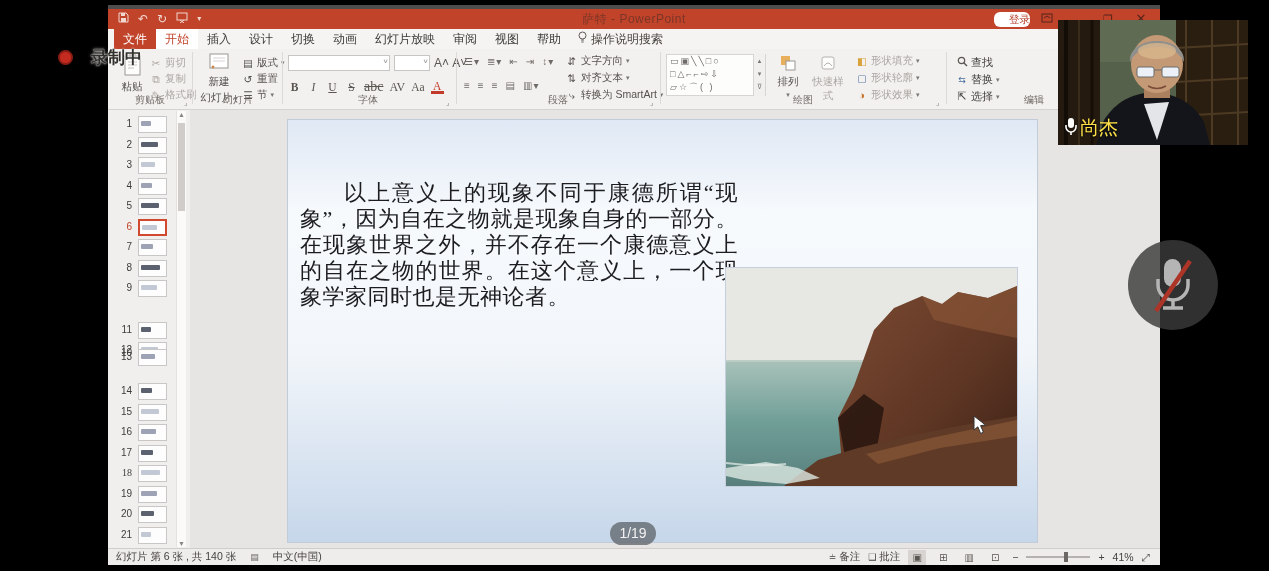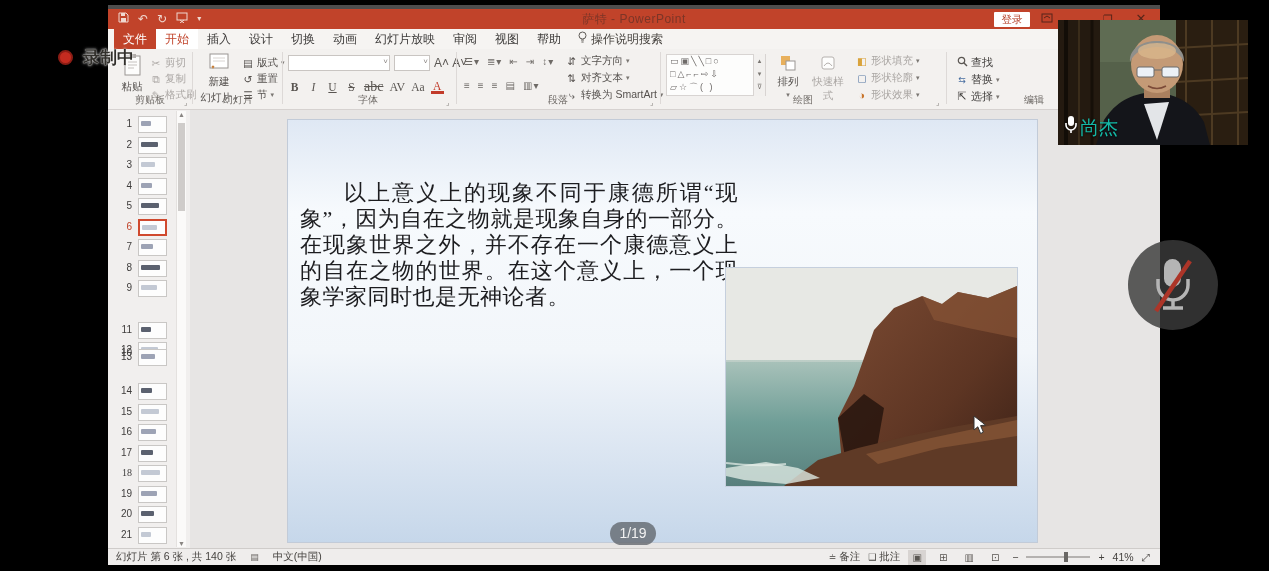--- a/index.html
+++ b/index.html
@@ -9,21 +9,21 @@
 
 
 #ppt-window{position:absolute;left:108px;top:5px;width:1052px;height:560px;background:#f3f1ef}
 #win-top-edge{position:absolute;left:0;top:0;width:100%;height:4px;background:#4d4d4d}
 
 
 #titlebar{position:absolute;left:0;top:4px;width:100%;height:20px;background:#c1432a;color:#f3ddd6}
 #qat{position:absolute;left:10px;top:2px;display:flex;gap:9px;align-items:center;height:16px}
 #qat .qicon{font-size:12px;line-height:14px;color:#f0d8d0}
 #win-title{position:absolute;left:0;top:0;width:100%;text-align:center;font-size:12px;line-height:20px;color:#7c3527;letter-spacing:.5px}
-#signin-btn{position:absolute;left:886px;top:3px;width:36px;height:15px;background:#fff;color:#b33c24;font-size:10.5px;text-align:center;line-height:15px;border-radius:1px}
+#signin-btn{position:absolute;left:886px;top:3px;width:36px;height:15px;background:#fff;color:#b33c24;font-size:10.5px;text-align:right;line-height:15px;border-radius:6px}
 .winctl{position:absolute;top:0;width:22px;height:20px;text-align:center;font-size:11px;line-height:20px;color:#57251a}
 
 
 #tabrow{position:absolute;left:0;top:24px;width:100%;height:20px;background:#f6f4f2;display:flex;align-items:stretch;padding-left:6px;font-size:12px;color:#3c3a39}
 .tab{padding:0 9px;line-height:20px;white-space:nowrap}
 .tab.file{background:#c1432a;color:#fff}
 .tab.active{background:#fff;color:#c1432a}
 #ribbon-search{display:flex;align-items:center;gap:4px;margin-left:8px;color:#47433f;white-space:nowrap}
 
 
@@ -74,27 +74,27 @@
 #statusbar{position:absolute;left:0;top:543px;width:100%;height:17px;background:#efedec;border-top:1px solid #cfccca;
   font-size:10.5px;color:#45423f}
 #status-left{position:absolute;left:8px;top:0;height:16px;display:flex;align-items:center;gap:14px;white-space:nowrap}
 #status-right{position:absolute;right:10px;top:0;height:16px;display:flex;align-items:center;gap:8px;white-space:nowrap}
 .viewbtn{display:inline-block;width:18px;height:15px;text-align:center;line-height:15px;font-size:10px;color:#5a5652}
 .viewbtn.active{background:#d8d4d2}
 #zoom-track{position:relative;width:64px;height:2px;background:#b5b2b0}
 #zoom-thumb{position:absolute;left:38px;top:-4px;width:4px;height:10px;background:#6a6764}
 
 
-#recording{position:absolute;left:58px;top:46px;display:flex;align-items:center;gap:10px;z-index:30}
+#recording{position:absolute;left:58px;top:46px;display:flex;align-items:center;gap:18px;z-index:30}
 #rec-dot{width:15px;height:15px;border-radius:50%;background:#c42b20;border:2px solid #8c1d15;box-shadow:0 0 0 1px rgba(0,0,0,.4)}
 #rec-label{font-size:17px;font-weight:bold;color:#32302c;text-shadow:0 0 3px rgba(255,255,255,.85),0 0 1px rgba(255,255,255,.9)}
 #page-pill{position:absolute;left:610px;top:522px;width:46px;height:23px;border-radius:12px;background:rgba(96,101,107,.78);
   color:#f2f2f2;font-size:14px;text-align:center;line-height:23px;z-index:10}
 #webcam{position:absolute;left:1058px;top:20px;width:190px;height:125px;overflow:hidden;z-index:40;background:#3c4736}
-#webcam-name{position:absolute;left:6px;bottom:4px;display:flex;align-items:flex-start;gap:2px;color:#14b8a6;font-size:19px;
+#webcam-name{position:absolute;left:6px;bottom:4px;display:flex;align-items:flex-end;gap:2px;color:#fde047;font-size:19px;
   text-shadow:0 1px 2px rgba(0,0,0,.9)}
 #mic-overlay{position:absolute;left:1128px;top:240px;width:90px;height:90px;border-radius:50%;
   background:rgba(58,58,58,.82);z-index:35;display:flex;align-items:center;justify-content:center}
 #cursor{position:absolute;left:973px;top:415px;z-index:50}
 </style>
 </head>
 <body>
 
 <div id="screen">
 

